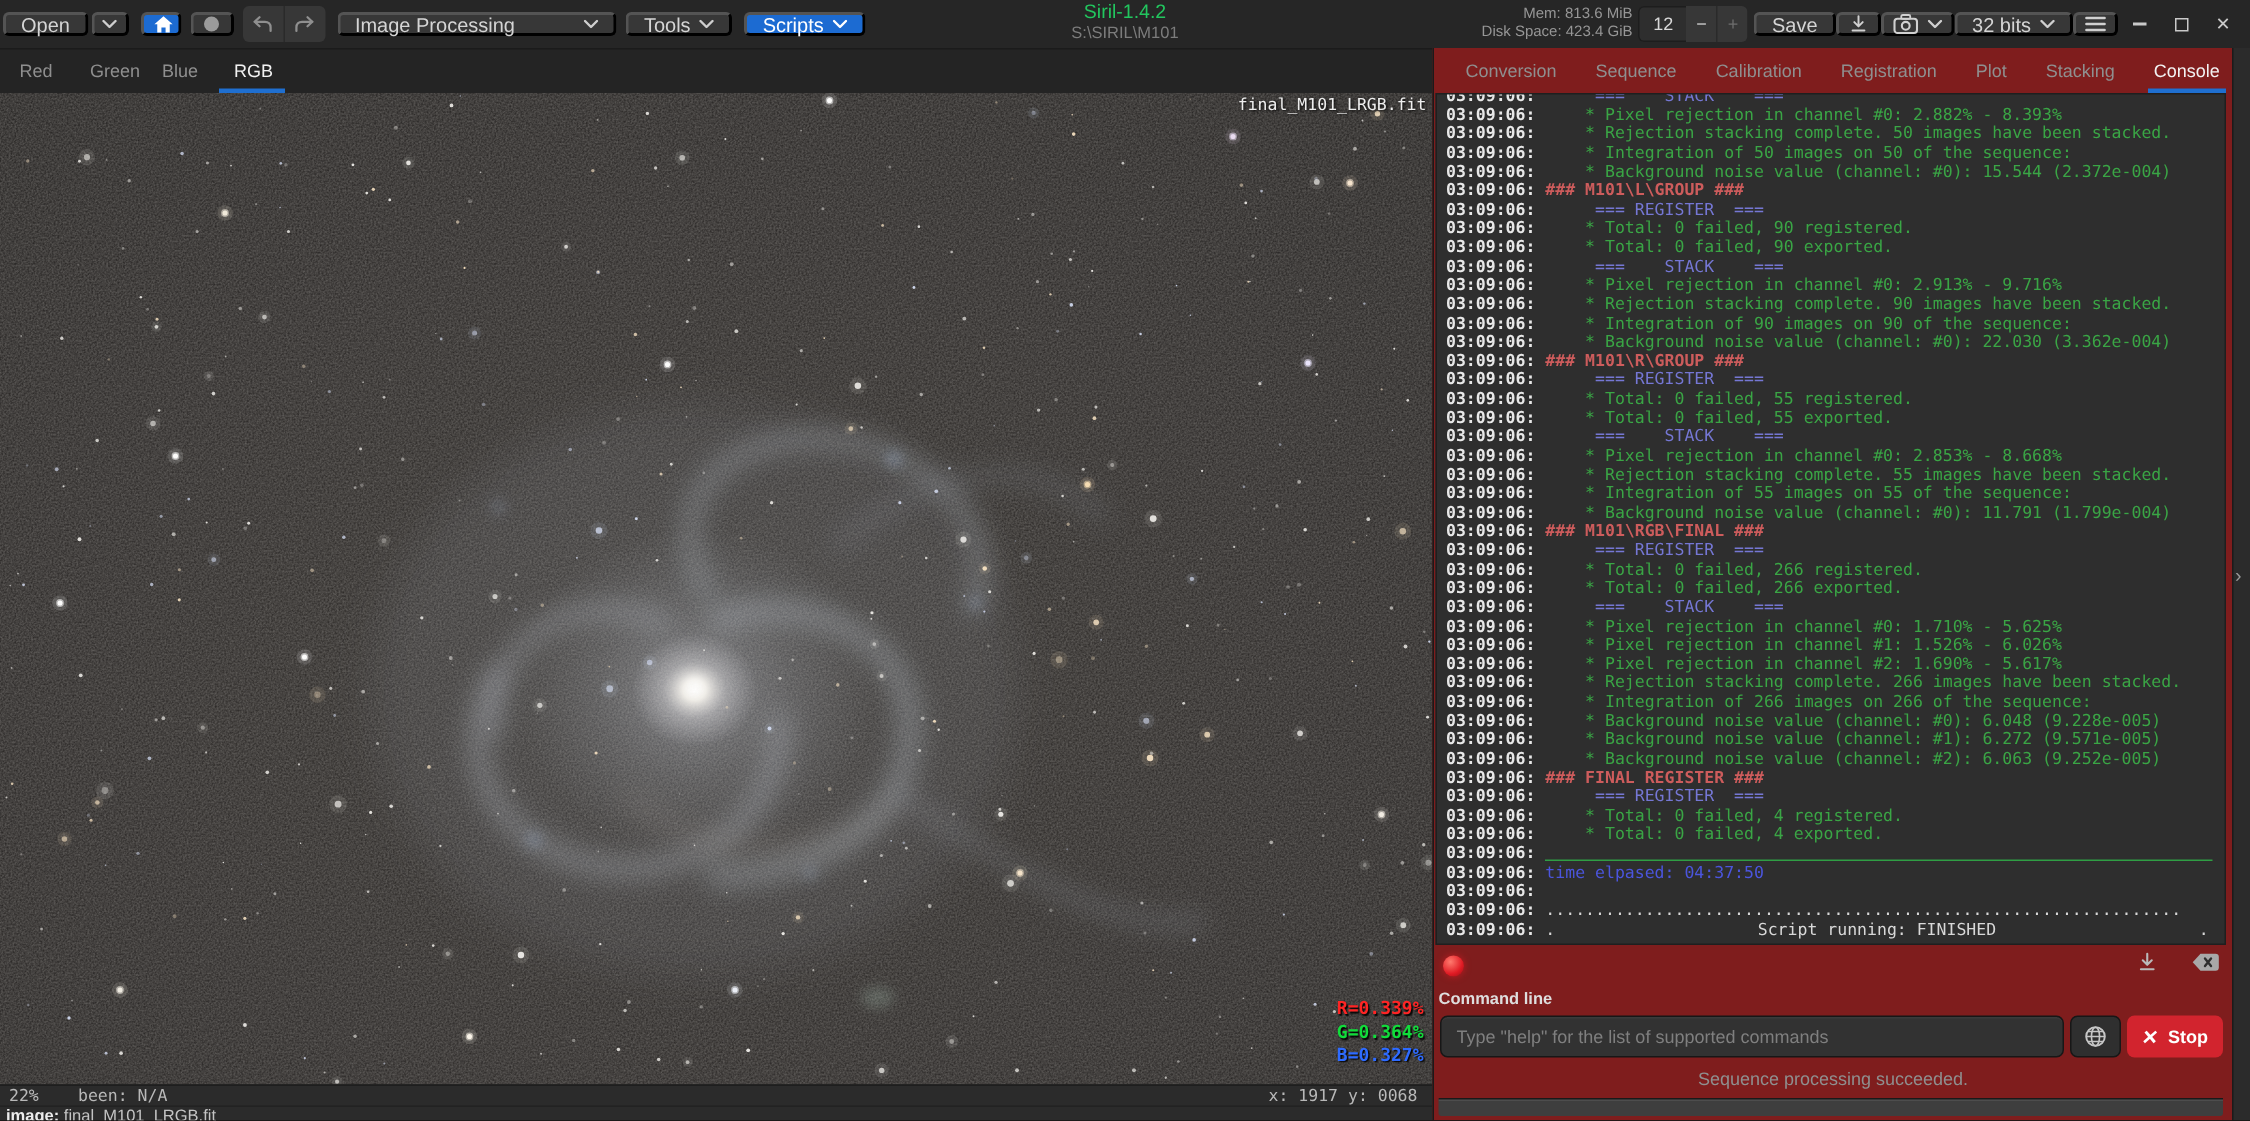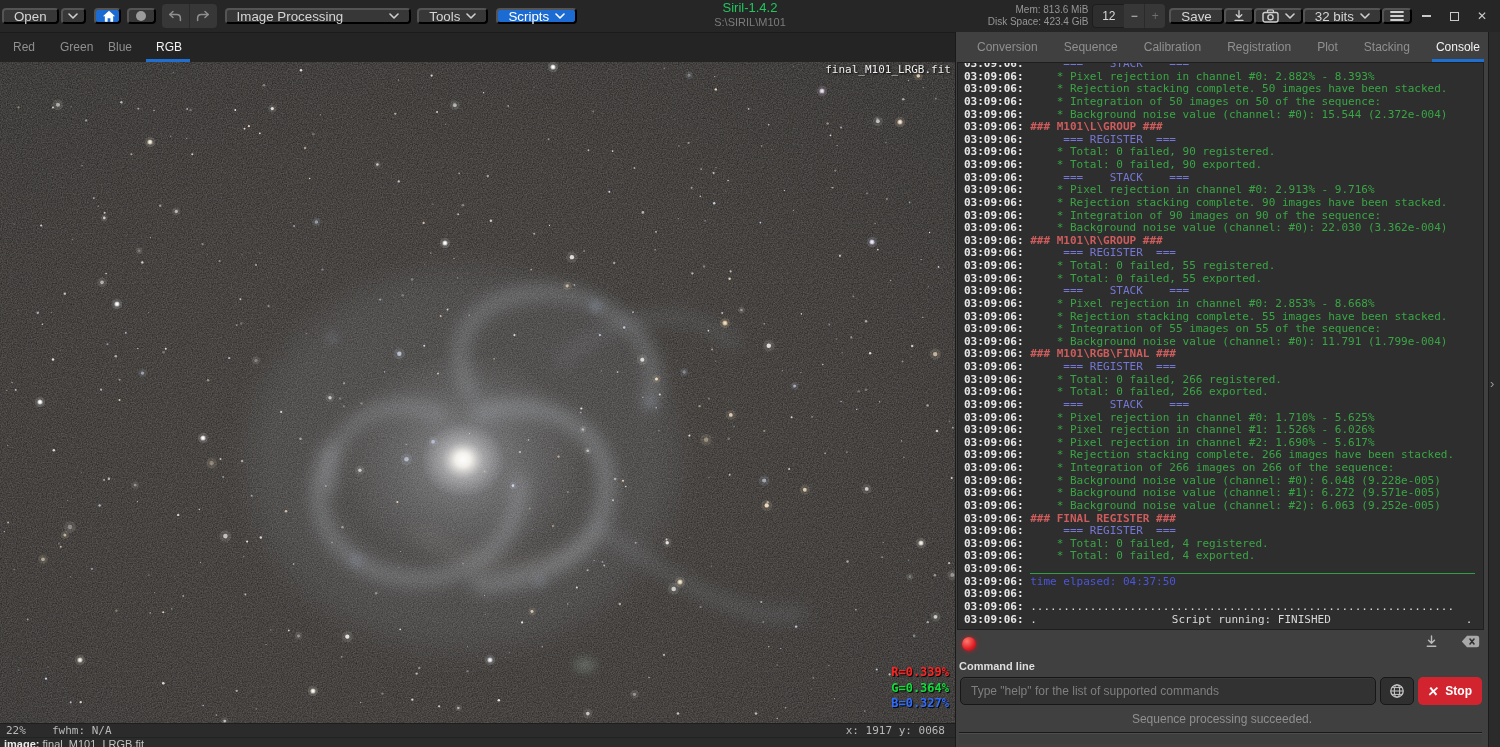--- a/index.html
+++ b/index.html
@@ -26,21 +26,21 @@
   .spin .val{width:32px;height:24px;background:#2e2e2e;border:1px solid #1d1d1d;border-right:none;display:flex;align-items:center;
              justify-content:center;color:#d8d8d8;box-sizing:border-box;border-radius:4px 0 0 4px;}
   .spin .sbtn{width:20px;height:24px;background:#373737;display:flex;align-items:center;justify-content:center;color:#cfcfcf;}
   .spin .sbtn+.sbtn{border-left:1px solid #2a2a2a;}
   .spin .sbtn.dim{color:#6e6e6e;}
   .winctl{width:28px;height:24px;display:flex;align-items:center;justify-content:center;color:#c9c9c9;}
   .minbar{width:9px;height:2px;background:#c9c9c9;display:inline-block;}
   .maxbox{width:7px;height:7px;border:1.5px solid #c9c9c9;display:inline-block;}
   
   .ltabs{position:absolute;left:0;top:32px;width:955px;height:30px;display:flex;}
-  .rpanel{position:absolute;left:955px;top:32px;width:533px;height:715px;background:#404040;border-left:1px solid #1a1a1a;box-sizing:border-box;}
+  .rpanel{position:absolute;left:955px;top:32px;width:533px;height:715px;background:#7f1d1d;border-left:1px solid #1a1a1a;box-sizing:border-box;}
   .rtabs{position:absolute;left:0;top:0;right:0;height:30px;display:flex;padding-left:8px;}
   .tab{position:relative;height:30px;line-height:30px;text-align:center;color:#8f8f8f;padding:0 13px;}
   .ltabs .tab{width:24px;padding:0 12px;}
   .tab.active{color:#f2f2f2;}
   .tab.active::after{content:"";position:absolute;left:50%;transform:translateX(-50%);bottom:0;width:44px;height:3px;background:#1f6fd0;}
   .rtabs .tab.active::after{width:52px;}
   
   .viewport{position:absolute;left:0;top:62px;width:955px;height:661px;background:#211e1b;overflow:hidden;}
   .overlay-filename{position:absolute;top:1px;right:4px;font:11px "DejaVu Sans Mono",monospace;color:#eeeeee;text-shadow:1px 1px 2px #000;}
   .overlay-rgb{position:absolute;right:6px;top:603px;text-align:right;font:bold 12px/15.5px "DejaVu Sans Mono",monospace;text-shadow:1px 1px 1px #000;}
@@ -831,21 +831,21 @@
     <div class="overlay-filename">final_M101_LRGB.fit</div>
     <div class="overlay-rgb">
       <div class="rv">R=0.339%</div>
       <div class="gv">G=0.364%</div>
       <div class="bv">B=0.327%</div>
     </div>
   </div>
 
   <div class="statusrow1">
     <span class="zoomlvl">22%</span>
-    <span class="fwhm">fwhm: N/A</span>
+    <span class="fwhm">been: N/A</span>
     <span class="coords">x: 1917 y: 0068</span>
   </div>
   <div class="statusrow2">
     <b>image:</b>
     <span> </span>
     <span>final_M101_LRGB.fit</span>
   </div>
 
   <div class="rpanel">
     <div class="rtabs">

